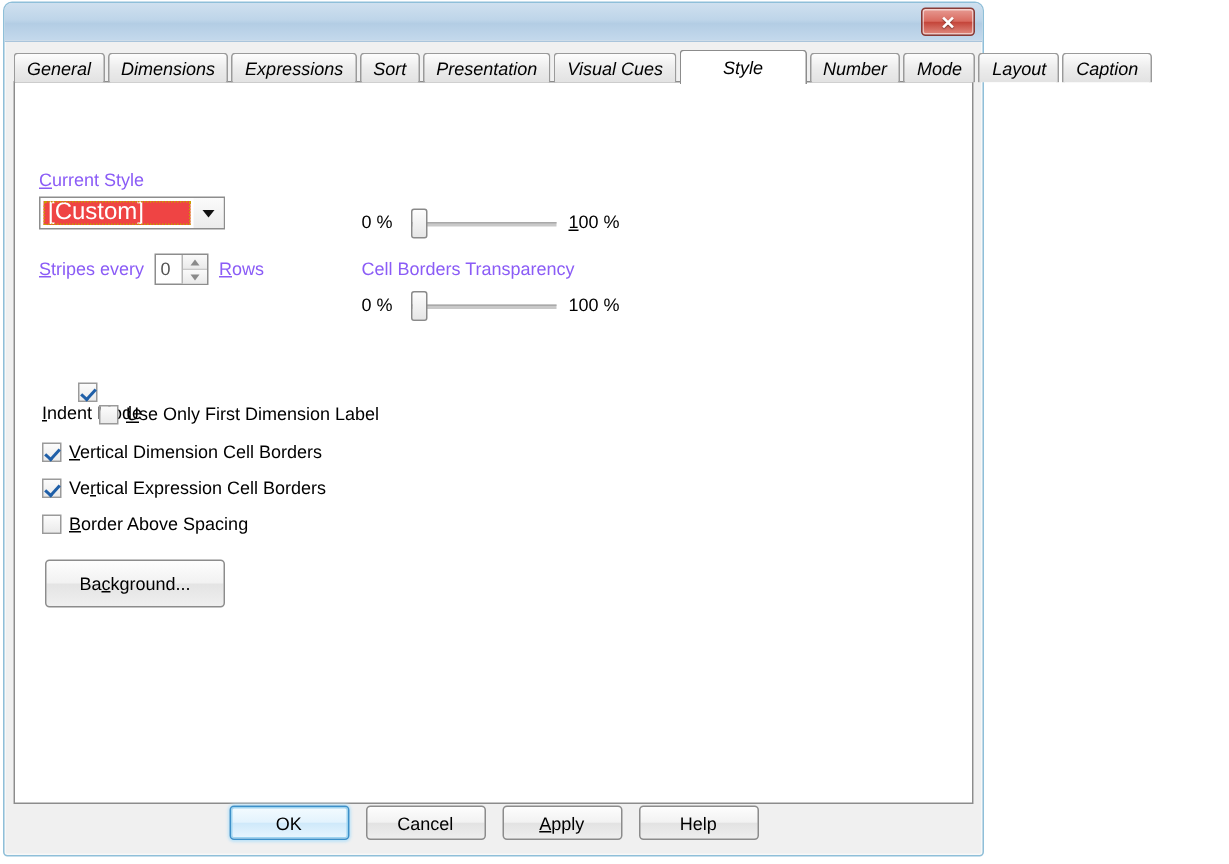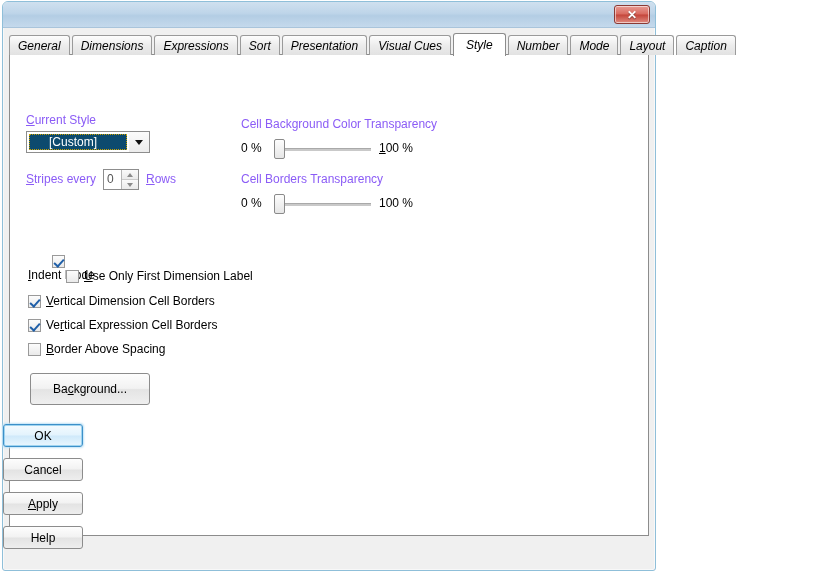--- a/index.html
+++ b/index.html
@@ -84,21 +84,21 @@
     font-style: italic;
   }
   .tab.active {
     height: 23px;
     background: #ffffff;
     border-color: #8c8c8c;
     color: #000;
     position: relative;
     z-index: 4;
     margin-bottom: -1px;
-    padding: 0 12px;
+    padding: 0 28px;
   }
 
   
   #content-panel {
     position: absolute;
     left: 6px; top: 52px;
     width: 640px; height: 482px;
     background: #ffffff;
     border: 1px solid #8c8c8c;
     box-sizing: border-box;
@@ -121,25 +121,25 @@
     width: 124px; height: 22px;
     border: 1px solid #8d8d8d;
     background: #ffffff;
     box-sizing: border-box;
     cursor: pointer;
     display: flex;
   }
   #current-style-value {
     flex: 1;
     margin: 2px;
-    background: #0c4a6e;
+    background: #ef4444;
     color: #ffffff;
-    font-size: 12px;
+    font-size: 16px;
     line-height: 16px;
-    padding-left: 20px;
+    padding-left: 3px;
     outline: 1px dotted #c8a000;
     outline-offset: -1px;
     white-space: nowrap;
     overflow: hidden;
   }
   #current-style-arrow {
     width: 20px;
     display: flex; align-items: center; justify-content: center;
     background: linear-gradient(to bottom,#fbfbfb,#ececec);
   }
@@ -255,25 +255,24 @@
     border-radius: 3px;
     box-sizing: border-box;
     display: flex; align-items: center; justify-content: center;
     font-size: 12px; color: #000;
     cursor: pointer;
   }
 
   
   #button-bar {
     position: absolute;
-    left: 0; bottom: 21px; width: 100%;
+    left: 0; bottom: 10px; width: 100%;
     display: flex; justify-content: center;
     gap: 11px;
     z-index: 3;
-    flex-direction: column;
   }
   .dlg-button {
     width: 80px; height: 23px;
     background: linear-gradient(to bottom,#fdfdfd 0%,#f2f2f2 48%,#e3e3e3 52%,#eeeeee 100%);
     border: 1px solid #8c8c8c;
     border-radius: 3px;
     box-sizing: border-box;
     display: flex; align-items: center; justify-content: center;
     font-size: 12px; color: #000;
     cursor: pointer;
@@ -332,21 +331,20 @@
           </div>
         <div class="spin-btn">
             <div class="caret-down-sm"></div>
           </div>
       </div>
     </div>
     <div class="group-label" style="left:136px; top:117px;">
       <span class="uline">R</span><span>ows</span>
     </div>
 
-    <div class="group-label" style="left:231px; top:62px;">Cell Background Color Transparency</div>
     <div class="slider-row" style="left:231px; top:82px; width:170px;">
       <div class="slider-end-label" style="left:0;">0 %</div>
       <div class="slider-track" style="left:33px; width:97px;"></div>
       <div class="slider-thumb" style="left:33px;"></div>
       <div class="slider-end-label" style="left:138px;">
         <span class="uline">1</span><span>00 %</span>
       </div>
     </div>
 
     <div class="group-label" style="left:231px; top:117px;">Cell Borders Transparency</div>

